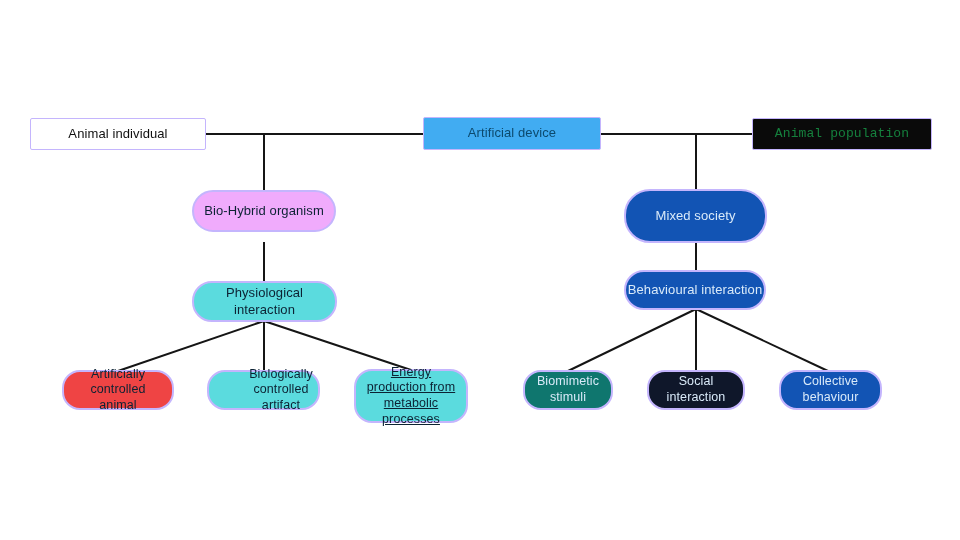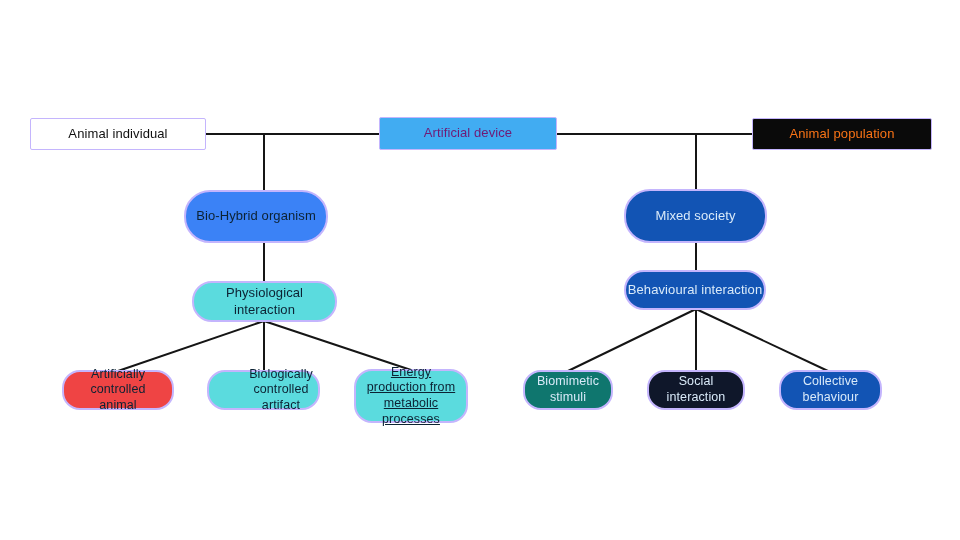--- a/index.html
+++ b/index.html
@@ -19,22 +19,22 @@
     box-sizing:border-box;
     font-size:13px;
     line-height:1.25;
     letter-spacing:0.1px;
   }
   .rect{border-radius:2px;border-width:1.5px;}
   .pill-lg{border-radius:26px;}
   .pill-md{border-radius:20px;}
   .pill-sm{border-radius:18px;font-size:12.5px;padding:2px 6px;}
   .white-box{background:#ffffff;color:#101010;}
-  .device-box{color:#701a75;}
-  .pop-box{color:#f97316;}
+  .device-box{color:#0c4a6e;margin-left:44px;}
+  .pop-box{color:#15803d;font-family:Liberation Mono, monospace;}
   .cyan-box{color:#0c2233;}
   .blue-box{color:#d9eaf9;text-align:center;}
 </style>
 </head>
 <body>
 
 <div class="stage">
 
   <svg class="wires" viewBox="0 0 960 540" xmlns="http://www.w3.org/2000/svg">
 
@@ -54,21 +54,21 @@
     <line x1="696" y1="309" x2="696" y2="371" stroke="#151515" stroke-width="2"></line>
     <line x1="696" y1="309" x2="828" y2="371" stroke="#151515" stroke-width="2"></line>
   </svg>
 
   <div class="node rect white-box" style="left: 30px; top: 118px; width: 176px; height: 32px; background-color: rgb(255, 255, 255);">Animal individual</div>
 
   <div class="node rect device-box" style="left: 379px; top: 117px; width: 178px; height: 33px; background-color: rgb(65, 172, 242);">Artificial device</div>
 
   <div class="node rect pop-box" style="left: 752px; top: 118px; width: 180px; height: 32px; background-color: rgb(10, 10, 10);">Animal population</div>
 
-  <div class="node pill-lg cyan-box" style="left: 184px; top: 190px; width: 144px; height: 53px; background-color: #3b82f6;">Bio-Hybrid organism</div>
+  <div class="node pill-lg cyan-box" style="left: 192px; top: 190px; width: 144px; height: 42px; background-color: #f0abfc;">Bio-Hybrid organism</div>
 
   <div class="node pill-md cyan-box" style="left: 192px; top: 281px; width: 145px; height: 41px; background-color: rgb(91, 219, 222);">Physiological interaction</div>
 
   <div class="node pill-sm cyan-box" style="left: 62px; top: 370px; width: 112px; height: 40px; background-color: #ef4444;">Artificially controlled animal</div>
 
   <div class="node pill-sm cyan-box" style="left: 207px; top: 370px; width: 113px; height: 40px; background-color: rgb(91, 219, 222); padding-left: 41px;">Biologically controlled artifact</div>
 
   <div class="node pill-sm cyan-box" style="left: 354px; top: 369px; width: 114px; height: 54px; background-color: rgb(91, 219, 222); text-decoration: underline;">Energy production from metabolic processes</div>
 
   <div class="node pill-lg blue-box" style="left: 624px; top: 189px; width: 143px; height: 54px; background-color: rgb(18, 84, 180);">Mixed society</div>

